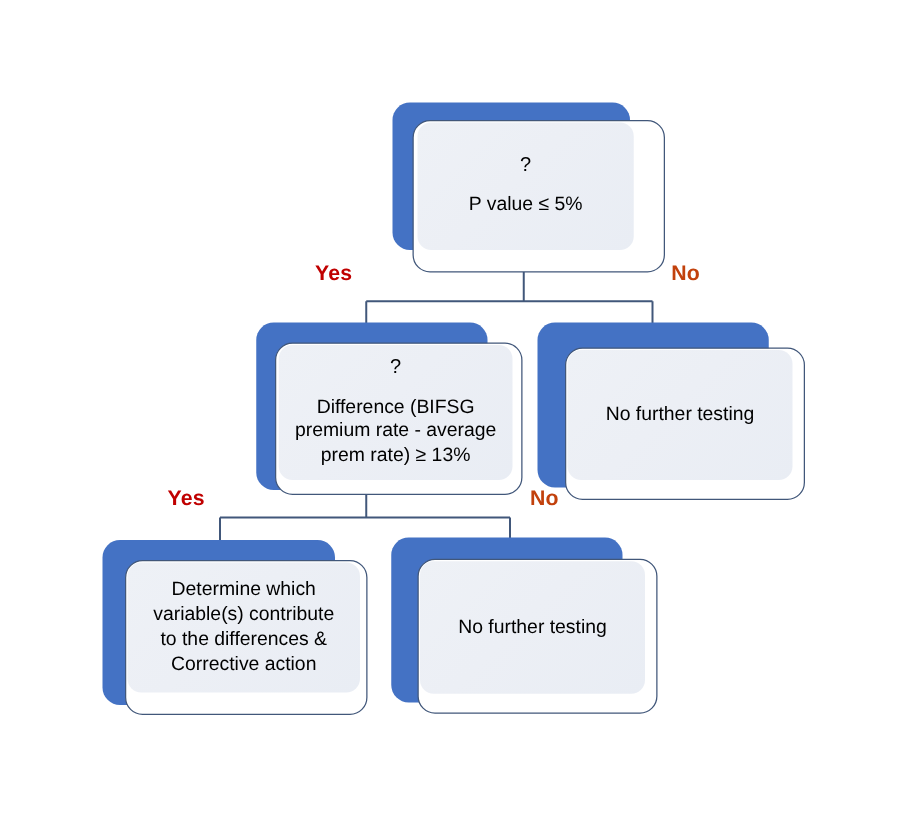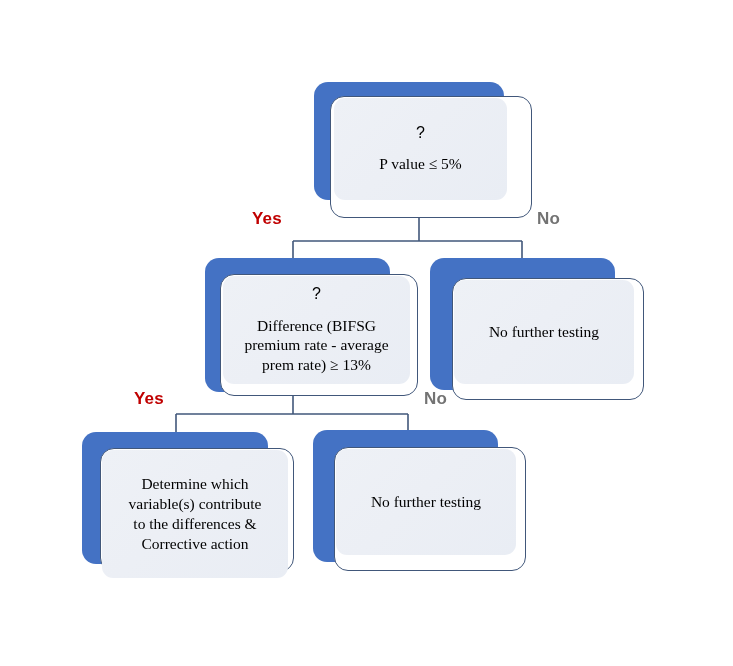--- a/index.html
+++ b/index.html
@@ -71,34 +71,33 @@
     font-size: 16px;
     line-height: 1.1;
     margin-bottom: 13px;
     color: #000000;
   }
   .node .node-text {
     font-size: 15.5px;
     line-height: 1.28;
     color: #000000;
     white-space: pre-line;
-    font-family: Liberation Serif, serif;
   }
 
   
   .branch-label {
     position: absolute;
     font-size: 17px;
     font-weight: bold;
     letter-spacing: 0.2px;
     white-space: nowrap;
     text-align: center;
   }
   .branch-yes { color: #c00000; }
-  .branch-no  { color: #737373; }
+  .branch-no  { color: #c2410c; }
 </style>
 </head>
 <body>
 
 <div id="canvas">
 
   <svg class="connector-svg" viewBox="0 0 733 666" xmlns="http://www.w3.org/2000/svg">
 
     <path class="conn-line" d="M 419 216 L 419 241"></path>
     <path class="conn-line" d="M 293 241 L 522 241"></path>
@@ -141,21 +140,21 @@
       <div class="node-text">No further testing</div>
     </div>
   </div>
 
   <div class="branch-label branch-yes" style="left:134px; top:389px;">Yes</div>
   <div class="branch-label branch-no" style="left:424px; top:389px;">No</div>
 
   <div class="node" style="left:82px; top:432px; width:212px; height:142px;">
     <div class="blue-plate" style="left:0px; top:0px; width:186px; height:132px;"></div>
     <div class="white-plate" style="left:18px; top:16px; width:192px; height:122px;"></div>
-    <div class="text-plate" style="left:20px; top:18px; width:186px; height:128px;">
+    <div class="text-plate" style="left:20px; top:18px; width:186px; height:104px;">
       <div class="node-text">Determine which
 variable(s) contribute
 to the differences &amp;
 Corrective action</div>
     </div>
   </div>
 
   <div class="node" style="left:313px; top:430px; width:212px; height:142px;">
     <div class="blue-plate" style="left:0px; top:0px; width:185px; height:132px;"></div>
     <div class="white-plate" style="left:21px; top:17px; width:190px; height:122px;"></div>

